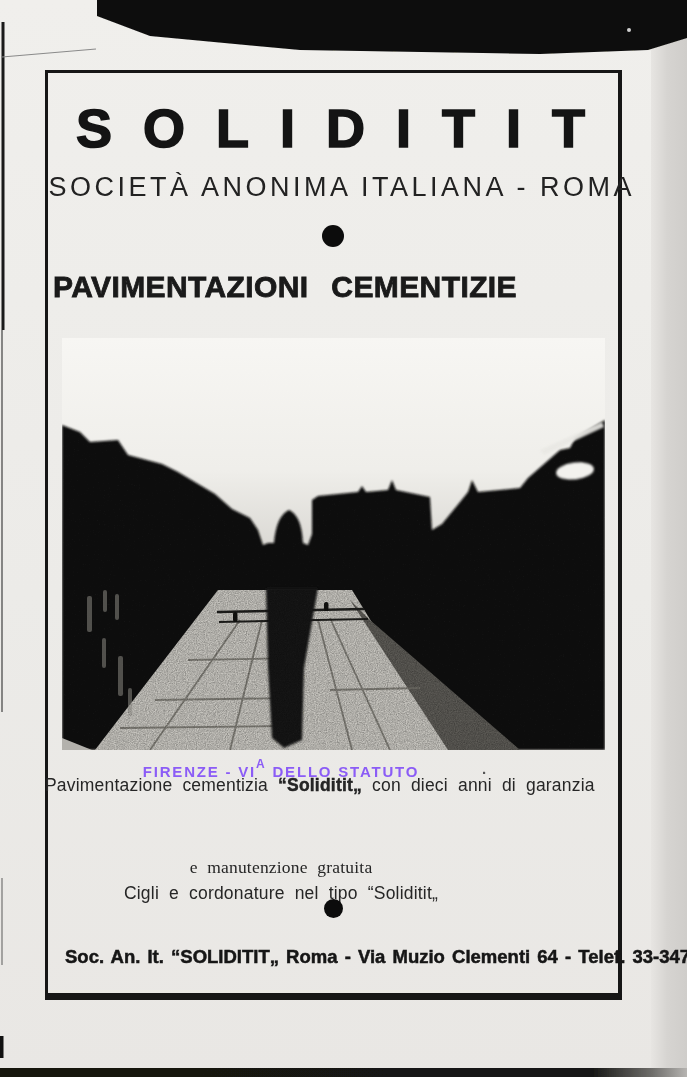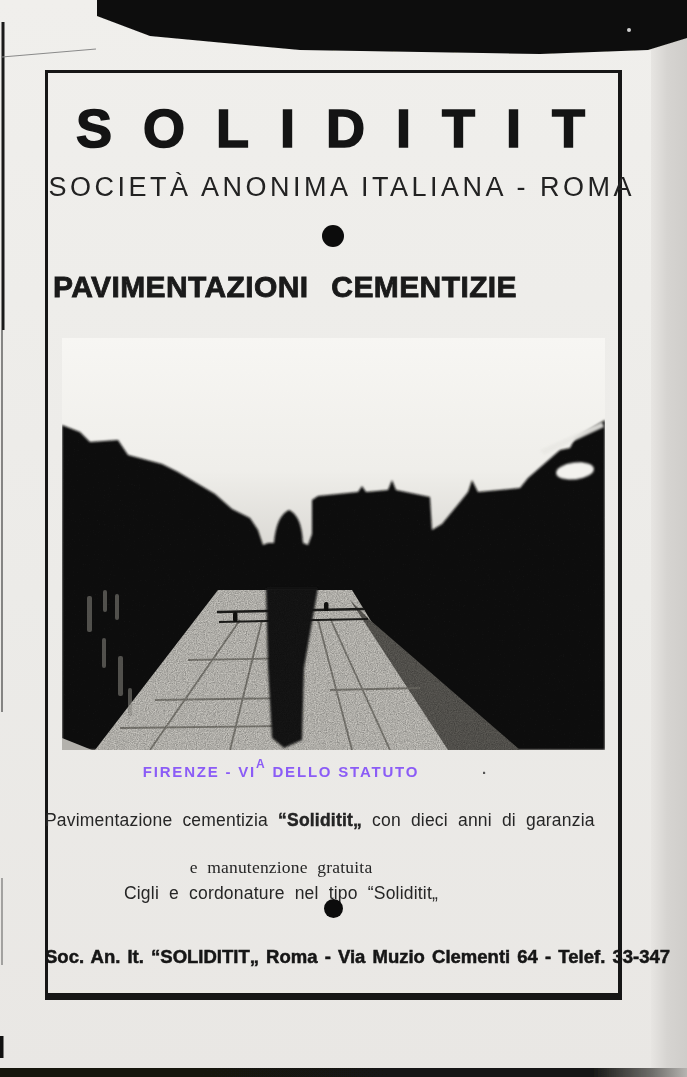--- a/index.html
+++ b/index.html
@@ -34,27 +34,27 @@
     top:270px;font-size:30px;font-weight:bold;letter-spacing:.4px;word-spacing:14px;
     -webkit-text-stroke:.8px #1a1a1a;color:#1a1a1a;white-space:nowrap;text-align:right;
   }
   .photo-caption{
     top:760px;font-size:15px;font-weight:bold;letter-spacing:1.8px;color:#8b5cf6;
     white-space:nowrap;
   }
   .photo-caption sup{font-size:12px;position:relative;top:-3px;letter-spacing:1.8px;}
   .stray-mark{left:482px;top:760px;font-size:15px;font-weight:bold;color:#555;}
   .body-line{font-size:17.5px;letter-spacing:.2px;word-spacing:5px;color:#262626;white-space:nowrap;}
-  .body-1{top:810px;}
+  .body-1{top:775px;}
   .body-2{top:857px;font-family:Liberation Serif, serif;}
   .body-3{top:883px;}
   .brand-bold{font-weight:bold;-webkit-text-stroke:.4px #1a1a1a;}
   .footer-line{
     top:946px;font-size:18.5px;font-weight:bold;letter-spacing:0;word-spacing:2px;
-    -webkit-text-stroke:.5px #161616;color:#161616;white-space:nowrap;
+    -webkit-text-stroke:.5px #161616;color:#161616;white-space:nowrap;margin-left:20px;
   }
   svg{display:block;}
 </style>
 </head>
 <body>
 
 <svg class="abs" id="scan-artifacts" width="687" height="1077" viewBox="0 0 687 1077">
   <defs>
     <linearGradient id="edgeGrad" x1="0" y1="0" x2="1" y2="0">
       <stop offset="0" stop-color="#e7e5e2"></stop>

